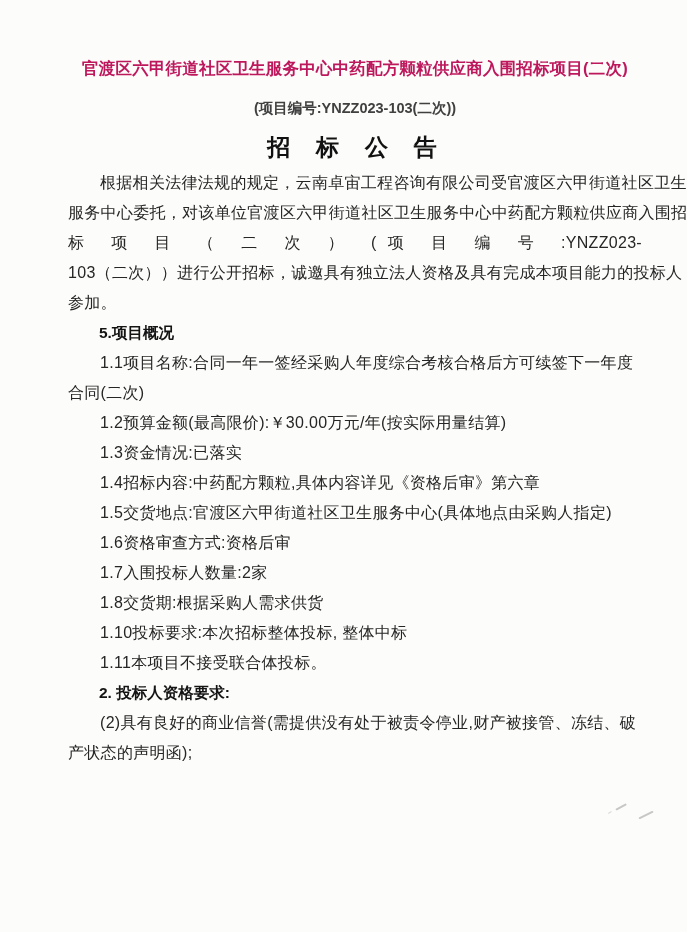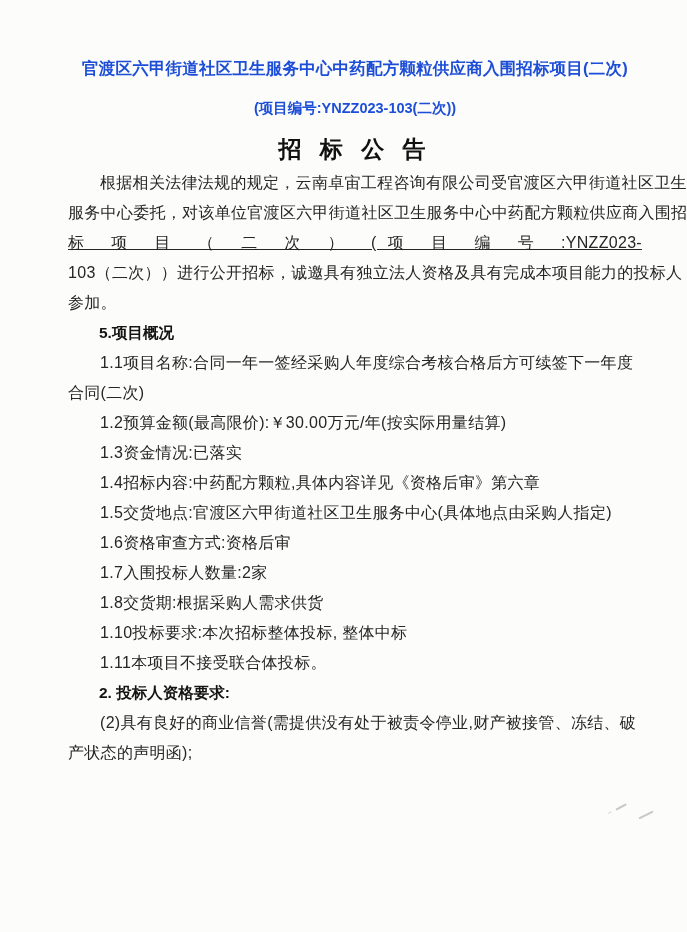--- a/index.html
+++ b/index.html
@@ -20,57 +20,57 @@
     position:absolute;
     left:68px;
     top:0;
     width:574px;
   }
   .doc-title{
     margin:57px 0 0 0;
     font-size:16.5px;
     line-height:23px;
     font-weight:bold;
-    color:#1d4ed8;
+    color:#be185d;
     text-align:center;
     white-space:nowrap;
     letter-spacing:0.2px;
   }
   .project-no{
     margin:17px 0 0 0;
     font-size:14.5px;
     line-height:22px;
     font-weight:bold;
-    color:#1d4ed8;
+    color:#404040;
     text-align:center;
   }
   .notice-heading{
     margin:14px 0 0 0;
     font-size:23px;
     line-height:32px;
     font-weight:bold;
     color:#111;
     text-align:center;
     letter-spacing:6px;
+    font-family:Liberation Mono, monospace;
   }
   .body-text{
     margin-top:3px;
   }
   .line{
     margin:0;
     font-size:16px;
     line-height:30px;
     letter-spacing:0.3px;
   }
   .nowrap{white-space:nowrap;}
   .indent{text-indent:2em;}
   .spread{
     text-align:justify;
     text-align-last:justify;
-    text-decoration:underline;
   }
   .sec-heading{
     margin:0;
     font-size:15.5px;
     line-height:30px;
     font-weight:bold;
     color:#141414;
     text-indent:2em;
   }
   

